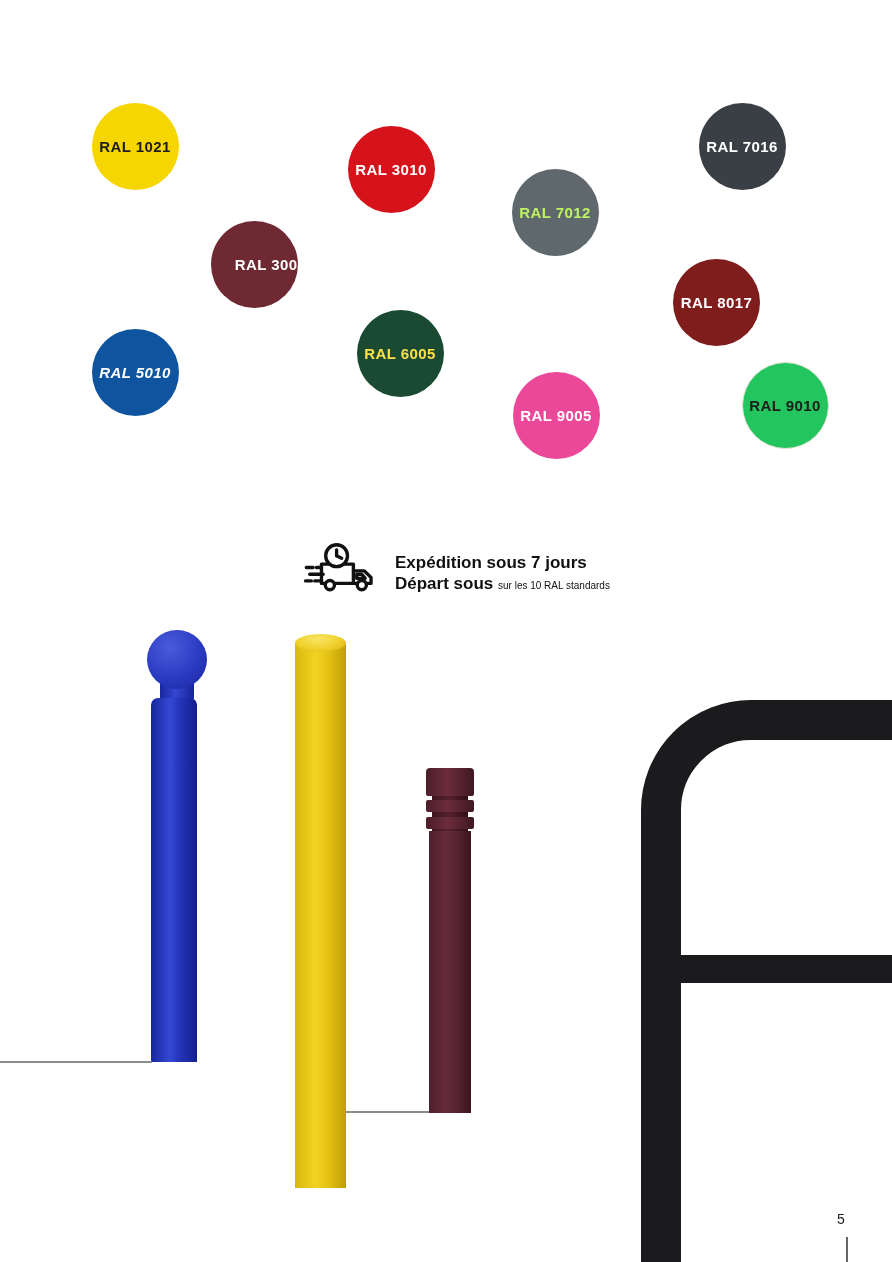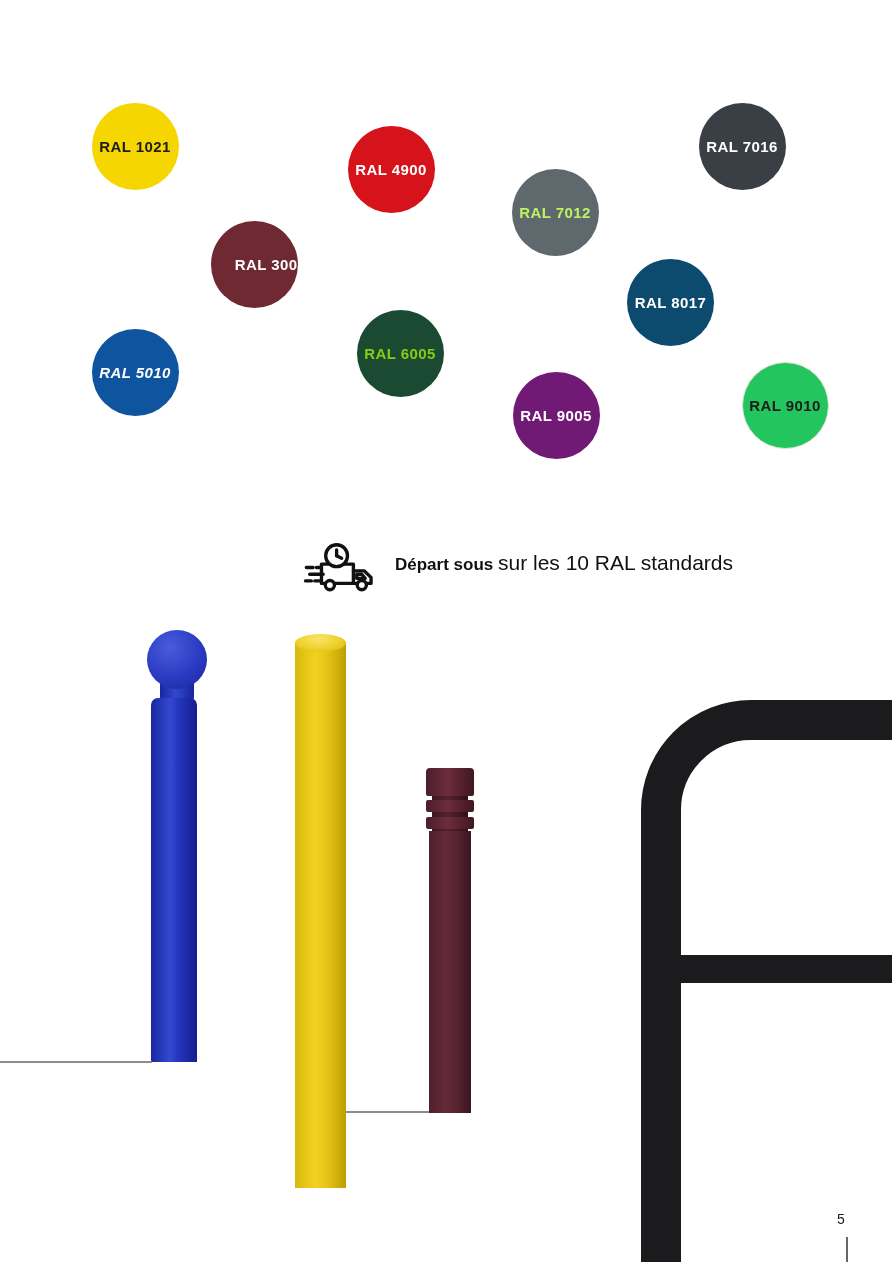--- a/index.html
+++ b/index.html
@@ -28,21 +28,21 @@
     margin:0;font-size:31px;letter-spacing:.5px;color:#111111;
     font-weight:400;
   }
   .title-main{font-weight:800;margin-left:8px;}
 
   
   .ship-icon{position:absolute;left:303px;top:541px;width:84px;height:58px;}
   .ship-text{position:absolute;left:395px;top:552px;color:#111;}
   .ship-line1{font-size:17px;font-weight:700;line-height:21px;}
   .ship-line2{font-size:17px;font-weight:700;line-height:21px;}
-  .ship-line2 .reg{font-size:21px;font-weight:400;}
+  .ship-line2 .reg{font-size:10px;font-weight:400;}
 
   
   .blue-sphere{
     position:absolute;left:147px;top:630px;width:60px;height:59px;border-radius:50%;
     background:radial-gradient(circle at 38% 30%, #4a5cdc 0%, #2a3bc2 55%, #17259c 100%);
   }
   .blue-neck{
     position:absolute;left:160px;top:683px;width:34px;height:18px;
     background:linear-gradient(90deg,#18279f,#3347cf 45%,#17259a);
     border-radius:0 0 4px 4px;
@@ -99,41 +99,41 @@
 </head>
 <body>
 
 <div class="page">
 
   <div id="swatches">
       <div class="swatch" style="left: 91.5px; top: 102.5px; height: 87px; width: 87px; background: rgb(246, 214, 0);">
       <span class="swatch-label" style="color: rgb(29, 29, 27);">RAL 1021</span>
     </div>
       <div class="swatch" style="left: 347.5px; top: 125.5px; height: 87px; width: 87px; background: rgb(214, 19, 27);">
-      <span class="swatch-label" style="color: rgb(255, 255, 255);">RAL 4900</span>
+      <span class="swatch-label" style="color: rgb(255, 255, 255);">RAL 3010</span>
     </div>
       <div class="swatch" style="left: 210.5px; top: 220.5px; height: 87px; width: 87px; background: rgb(110, 41, 50);">
       <span class="swatch-label" style="color: rgb(255, 255, 255); margin-left: 33px;">RAL 3004</span>
     </div>
       <div class="swatch" style="left: 698.5px; top: 102.5px; height: 87px; width: 87px; background: rgb(58, 63, 69);">
       <span class="swatch-label" style="color: rgb(255, 255, 255);">RAL 7016</span>
     </div>
       <div class="swatch" style="left: 511.5px; top: 168.5px; height: 87px; width: 87px; background: rgb(95, 104, 109);">
       <span class="swatch-label" style="color: #bef264;">RAL 7012</span>
     </div>
-      <div class="swatch" style="left: 627px; top: 258.5px; height: 87px; width: 87px; background: #0c4a6e;">
+      <div class="swatch" style="left: 673px; top: 258.5px; height: 87px; width: 87px; background: #7f1d1d;">
       <span class="swatch-label" style="color: rgb(255, 255, 255);">RAL 8017</span>
     </div>
       <div class="swatch" style="left: 91.5px; top: 328.5px; height: 87px; width: 87px; background: rgb(15, 84, 158);">
       <span class="swatch-label" style="color: rgb(255, 255, 255); font-style: italic;">RAL 5010</span>
     </div>
       <div class="swatch" style="left: 356.5px; top: 309.5px; height: 87px; width: 87px; background: rgb(27, 74, 51);">
-      <span class="swatch-label" style="color: #84cc16; text-align: center;">RAL 6005</span>
+      <span class="swatch-label" style="color: #fde047; text-align: center;">RAL 6005</span>
     </div>
-      <div class="swatch" style="left: 512.5px; top: 371.5px; height: 87px; width: 87px; background: #701a75;">
+      <div class="swatch" style="left: 512.5px; top: 371.5px; height: 87px; width: 87px; background: #ec4899;">
       <span class="swatch-label" style="color: rgb(255, 255, 255);">RAL 9005</span>
     </div>
       <div class="swatch" style="left: 741.5px; top: 362px; height: 87px; width: 87px; background: #22c55e; border: 1px solid rgb(232, 229, 216);">
       <span class="swatch-label" style="color: rgb(29, 29, 27);">RAL 9010</span>
     </div>
     </div>
 
 
   <svg class="ship-icon" viewBox="0 0 100 66" fill="none" stroke="#111111" stroke-width="4" stroke-linecap="round" stroke-linejoin="round">
     <path d="M22 26 H60 V49 H22 Z"></path>
@@ -144,20 +144,21 @@
     <path d="M40 16 L46 19"></path>
     <path d="M4 30 H12"></path>
     <path d="M16 30 H21"></path>
     <path d="M8 38 H24"></path>
     <path d="M3 46 H10"></path>
     <path d="M14 46 H21"></path>
     <circle cx="32" cy="51" r="5.5" fill="#ffffff"></circle>
     <circle cx="70" cy="51" r="5.5" fill="#ffffff"></circle>
   </svg>
   <div class="ship-text">
+    <div class="ship-line1">Expédition sous 7 jours</div>
     <div class="ship-line2"><span>Départ sous</span> <span class="reg">sur les 10 RAL standards</span></div>
   </div>
 
   <div>
     <div class="blue-neck"></div>
     <div class="blue-sphere"></div>
     <div class="blue-body"></div>
   </div>
 
   <div>

